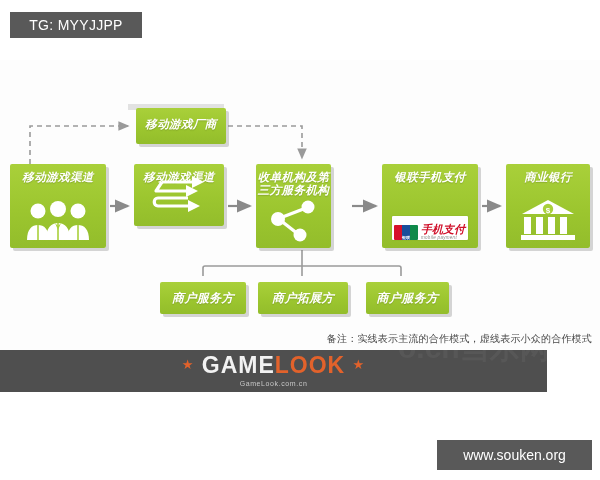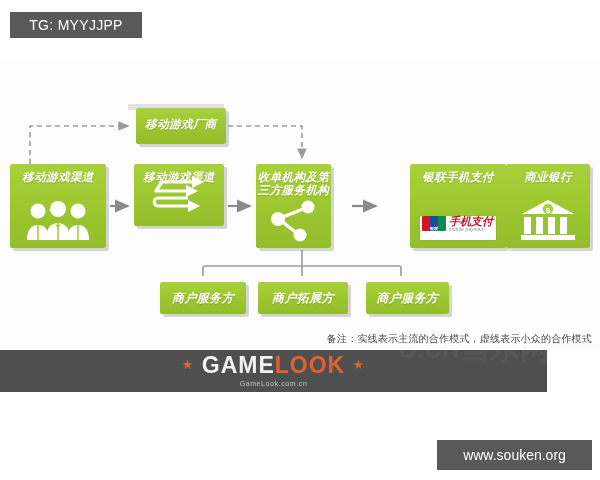--- a/index.html
+++ b/index.html
@@ -111,38 +111,38 @@
     display: flex;
     align-items: center;
     justify-content: center;
   }
 
   
   #box-vendor   { left: 136px; top: 48px;  width: 90px;  height: 36px; }
   #box-user     { left: 10px;  top: 104px; width: 96px;  height: 84px; }
   #box-channel  { left: 134px; top: 104px; width: 90px;  height: 62px; }
   #box-acquirer { left: 256px; top: 104px; width: 75px;  height: 84px; }
-  #box-unionpay { left: 382px; top: 104px; width: 96px;  height: 84px; margin-left: 28px; }
+  #box-unionpay { left: 382px; top: 104px; width: 96px;  height: 84px; }
   #box-bank     { left: 506px; top: 104px; width: 84px;  height: 84px; }
 
   #box-sub-1 { left: 160px; top: 222px; width: 86px; height: 32px; }
   #box-sub-2 { left: 258px; top: 222px; width: 90px; height: 32px; }
   #box-sub-3 { left: 366px; top: 222px; width: 83px; height: 32px; }
 
   
   .up-logo {
     position: absolute;
     left: 10px;
     bottom: 8px;
     width: 76px;
     height: 24px;
     background: #ffffff;
     border-radius: 1px;
     display: flex;
-    align-items: flex-start;
+    align-items: flex-end;
     padding: 0 2px;
     box-sizing: border-box;
     box-shadow: 0 0 1px rgba(0,0,0,0.25);
   }
   .up-mark {
     width: 24px;
     height: 15px;
     position: relative;
     flex: 0 0 auto;
     overflow: hidden;

